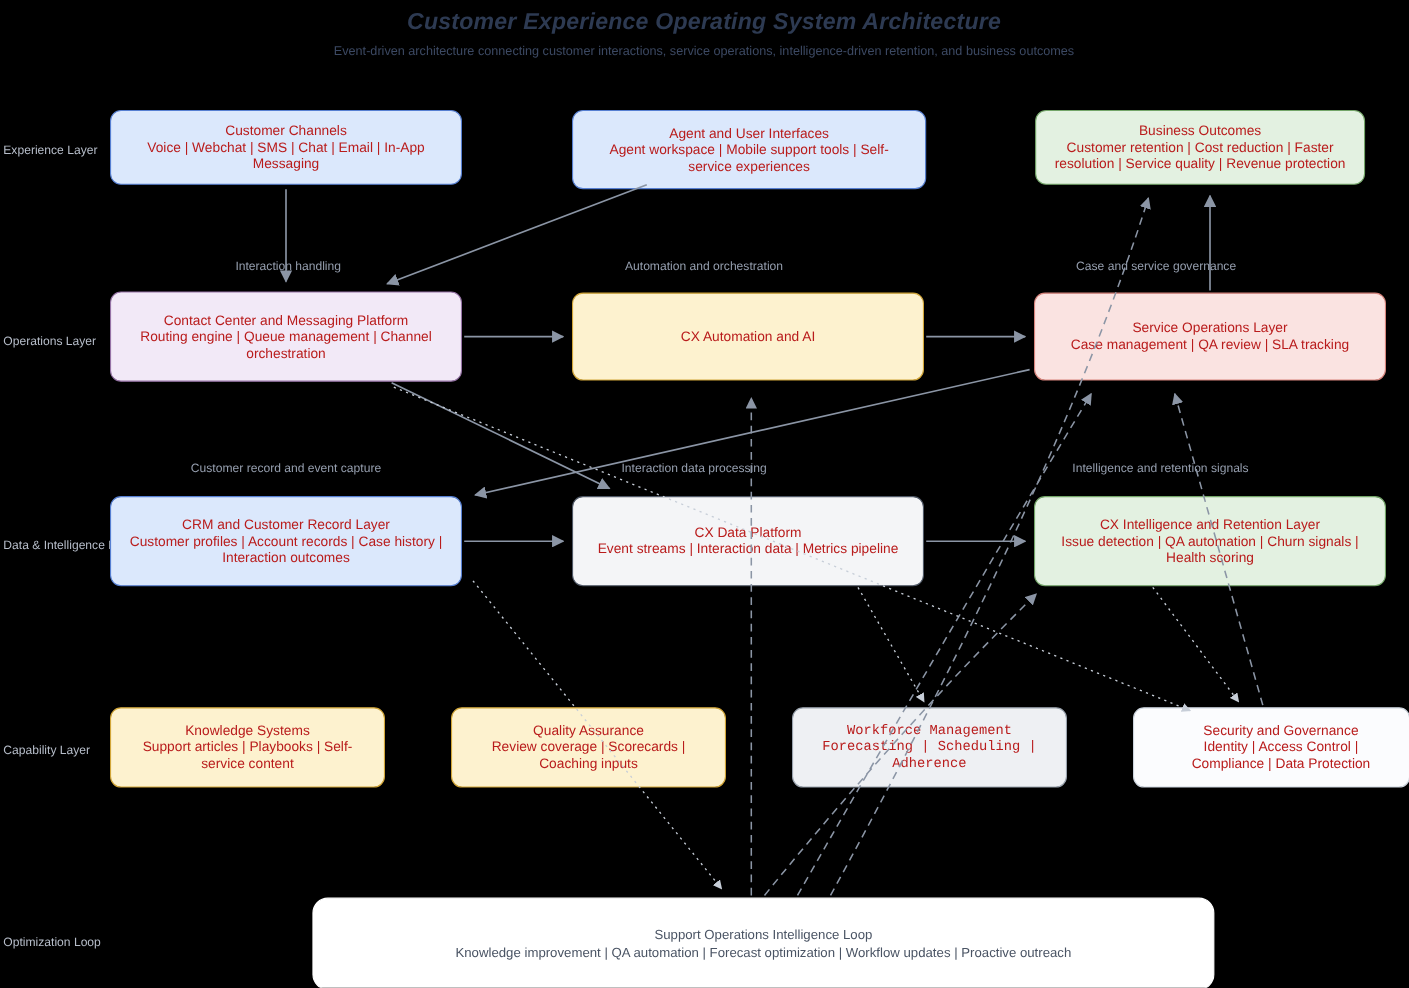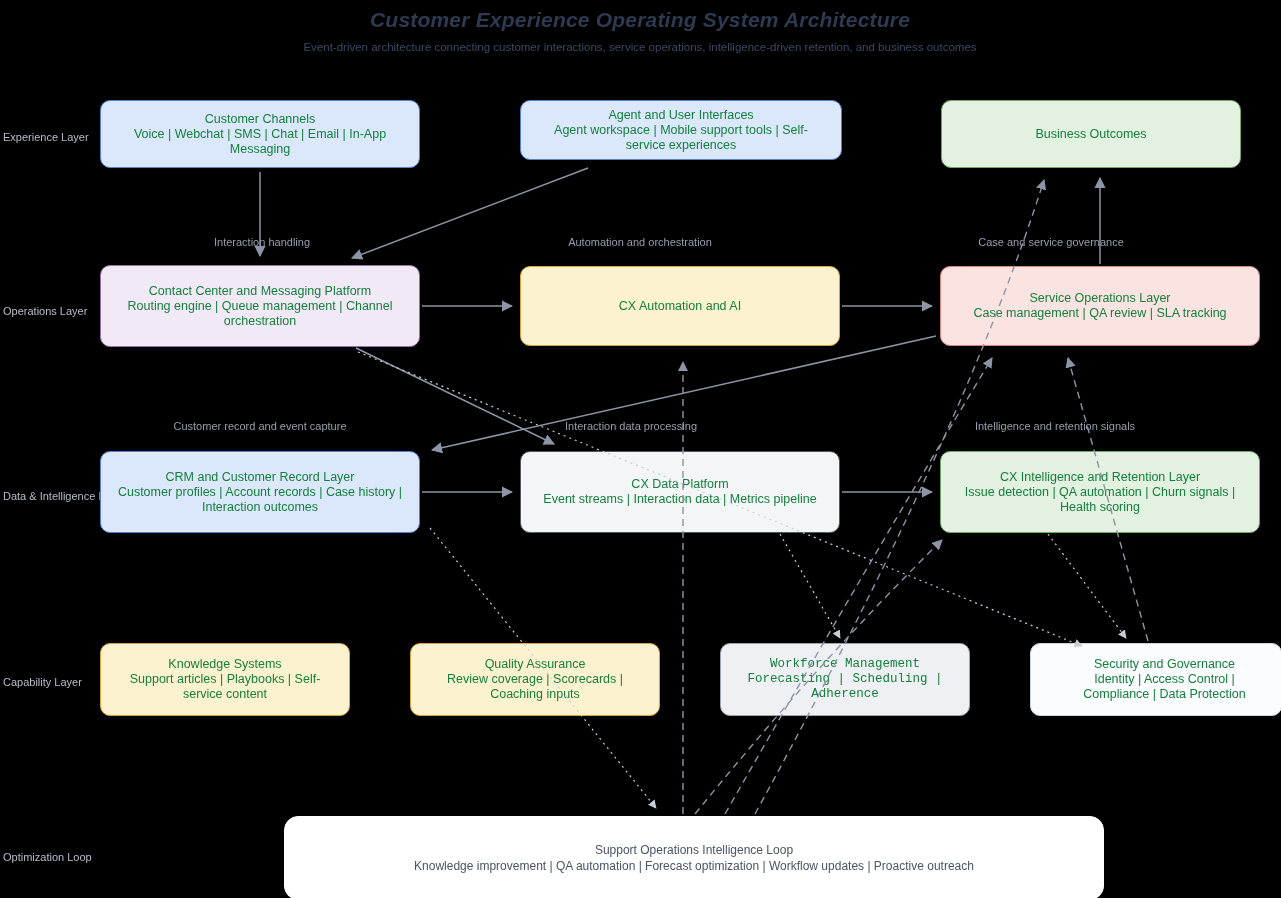--- a/index.html
+++ b/index.html
@@ -17,35 +17,35 @@
   .ll-0{top:131px;} .ll-1{top:305px;} .ll-2{top:490px;} .ll-3{top:676px;} .ll-4{top:851px;}
   
   .edge-label{position:absolute;transform:translateX(-50%);z-index:2;font-size:11px;color:#959eae;white-space:nowrap;}
   .el-0{left:262px;top:236px;} .el-1{left:640px;top:236px;} .el-2{left:1051px;top:236px;}
   .el-3{left:260px;top:420px;} .el-4{left:631px;top:420px;} .el-5{left:1055px;top:420px;}
   
   .node{
     position:absolute;z-index:2;border-radius:10px;border:1.6px solid transparent;
     display:flex;flex-direction:column;justify-content:center;align-items:center;
     text-align:center;padding:4px 14px;box-sizing:border-box;
-    font-size:12.5px;line-height:15px;color:#15803d;
+    font-size:12.5px;line-height:15px;color:#b91c1c;
   }
   .node .node-title{white-space:nowrap;}
   .blue   {background:#dbe8fc;border-color:#567fd2;}
   .green  {background:#e3f1e1;border-color:#73a568;}
   .purple {background:#f2e9f7;border-color:#9673a6;}
   .yellow {background:#fdf2cf;border-color:#d2a638;}
   .red    {background:#fae3e1;border-color:#d8847c;}
   .slate  {background:#f4f5f7;border-color:#4f5866;}
   .gray   {background:#eef0f3;border-color:#9aa3ae;}
   .white  {background:#fbfcfe;border-color:#ccd4dd;}
   .loopbox{background:#ffffff;border-color:#ffffff;border-radius:14px;color:#4a5464;font-size:12px;}
   .loopbox .node-sub{margin-top:1px;}
   .p-channels {left:100px;top:100px;width:320px;height:68px;}
-  .p-agentui  {left:520px;top:100px;width:322px;height:60px;}
+  .p-agentui  {left:520px;top:100px;width:322px;height:72px;}
   .p-bizout   {left:941px;top:100px;width:300px;height:68px;}
   .p-contact  {left:100px;top:265px;width:320px;height:82px;}
   .p-cxauto   {left:520px;top:266px;width:320px;height:80px;}
   .p-svcops   {left:940px;top:266px;width:320px;height:80px;}
   .p-crm      {left:100px;top:451px;width:320px;height:82px;}
   .p-datap    {left:520px;top:451px;width:320px;height:82px;}
   .p-intel    {left:940px;top:451px;width:320px;height:82px;}
   .p-knowledge{left:100px;top:643px;width:250px;height:73px;}
   .p-qa       {left:410px;top:643px;width:250px;height:73px;}
   .p-wfm      {left:720px;top:643px;width:250px;height:73px;font-family:Liberation Mono, monospace;}
@@ -81,20 +81,21 @@
 <div class="node blue p-channels">
   <div class="node-title">Customer Channels</div>
   <div class="node-sub">Voice | Webchat | SMS | Chat | Email | In-App Messaging</div>
 </div>
 <div class="node blue p-agentui">
   <div class="node-title">Agent and User Interfaces</div>
   <div class="node-sub">Agent workspace | Mobile support tools | Self-service experiences</div>
 </div>
 <div class="node green p-bizout">
   <div class="node-title">Business Outcomes</div>
+  <div class="node-sub">Customer retention | Cost reduction | Faster resolution | Service quality | Revenue protection</div>
 </div>
 <div class="node purple p-contact">
   <div class="node-title">Contact Center and Messaging Platform</div>
   <div class="node-sub">Routing engine | Queue management | Channel orchestration</div>
 </div>
 <div class="node yellow p-cxauto">
   <div class="node-title">CX Automation and AI</div>
 </div>
 <div class="node red p-svcops">
   <div class="node-title">Service Operations Layer</div>

